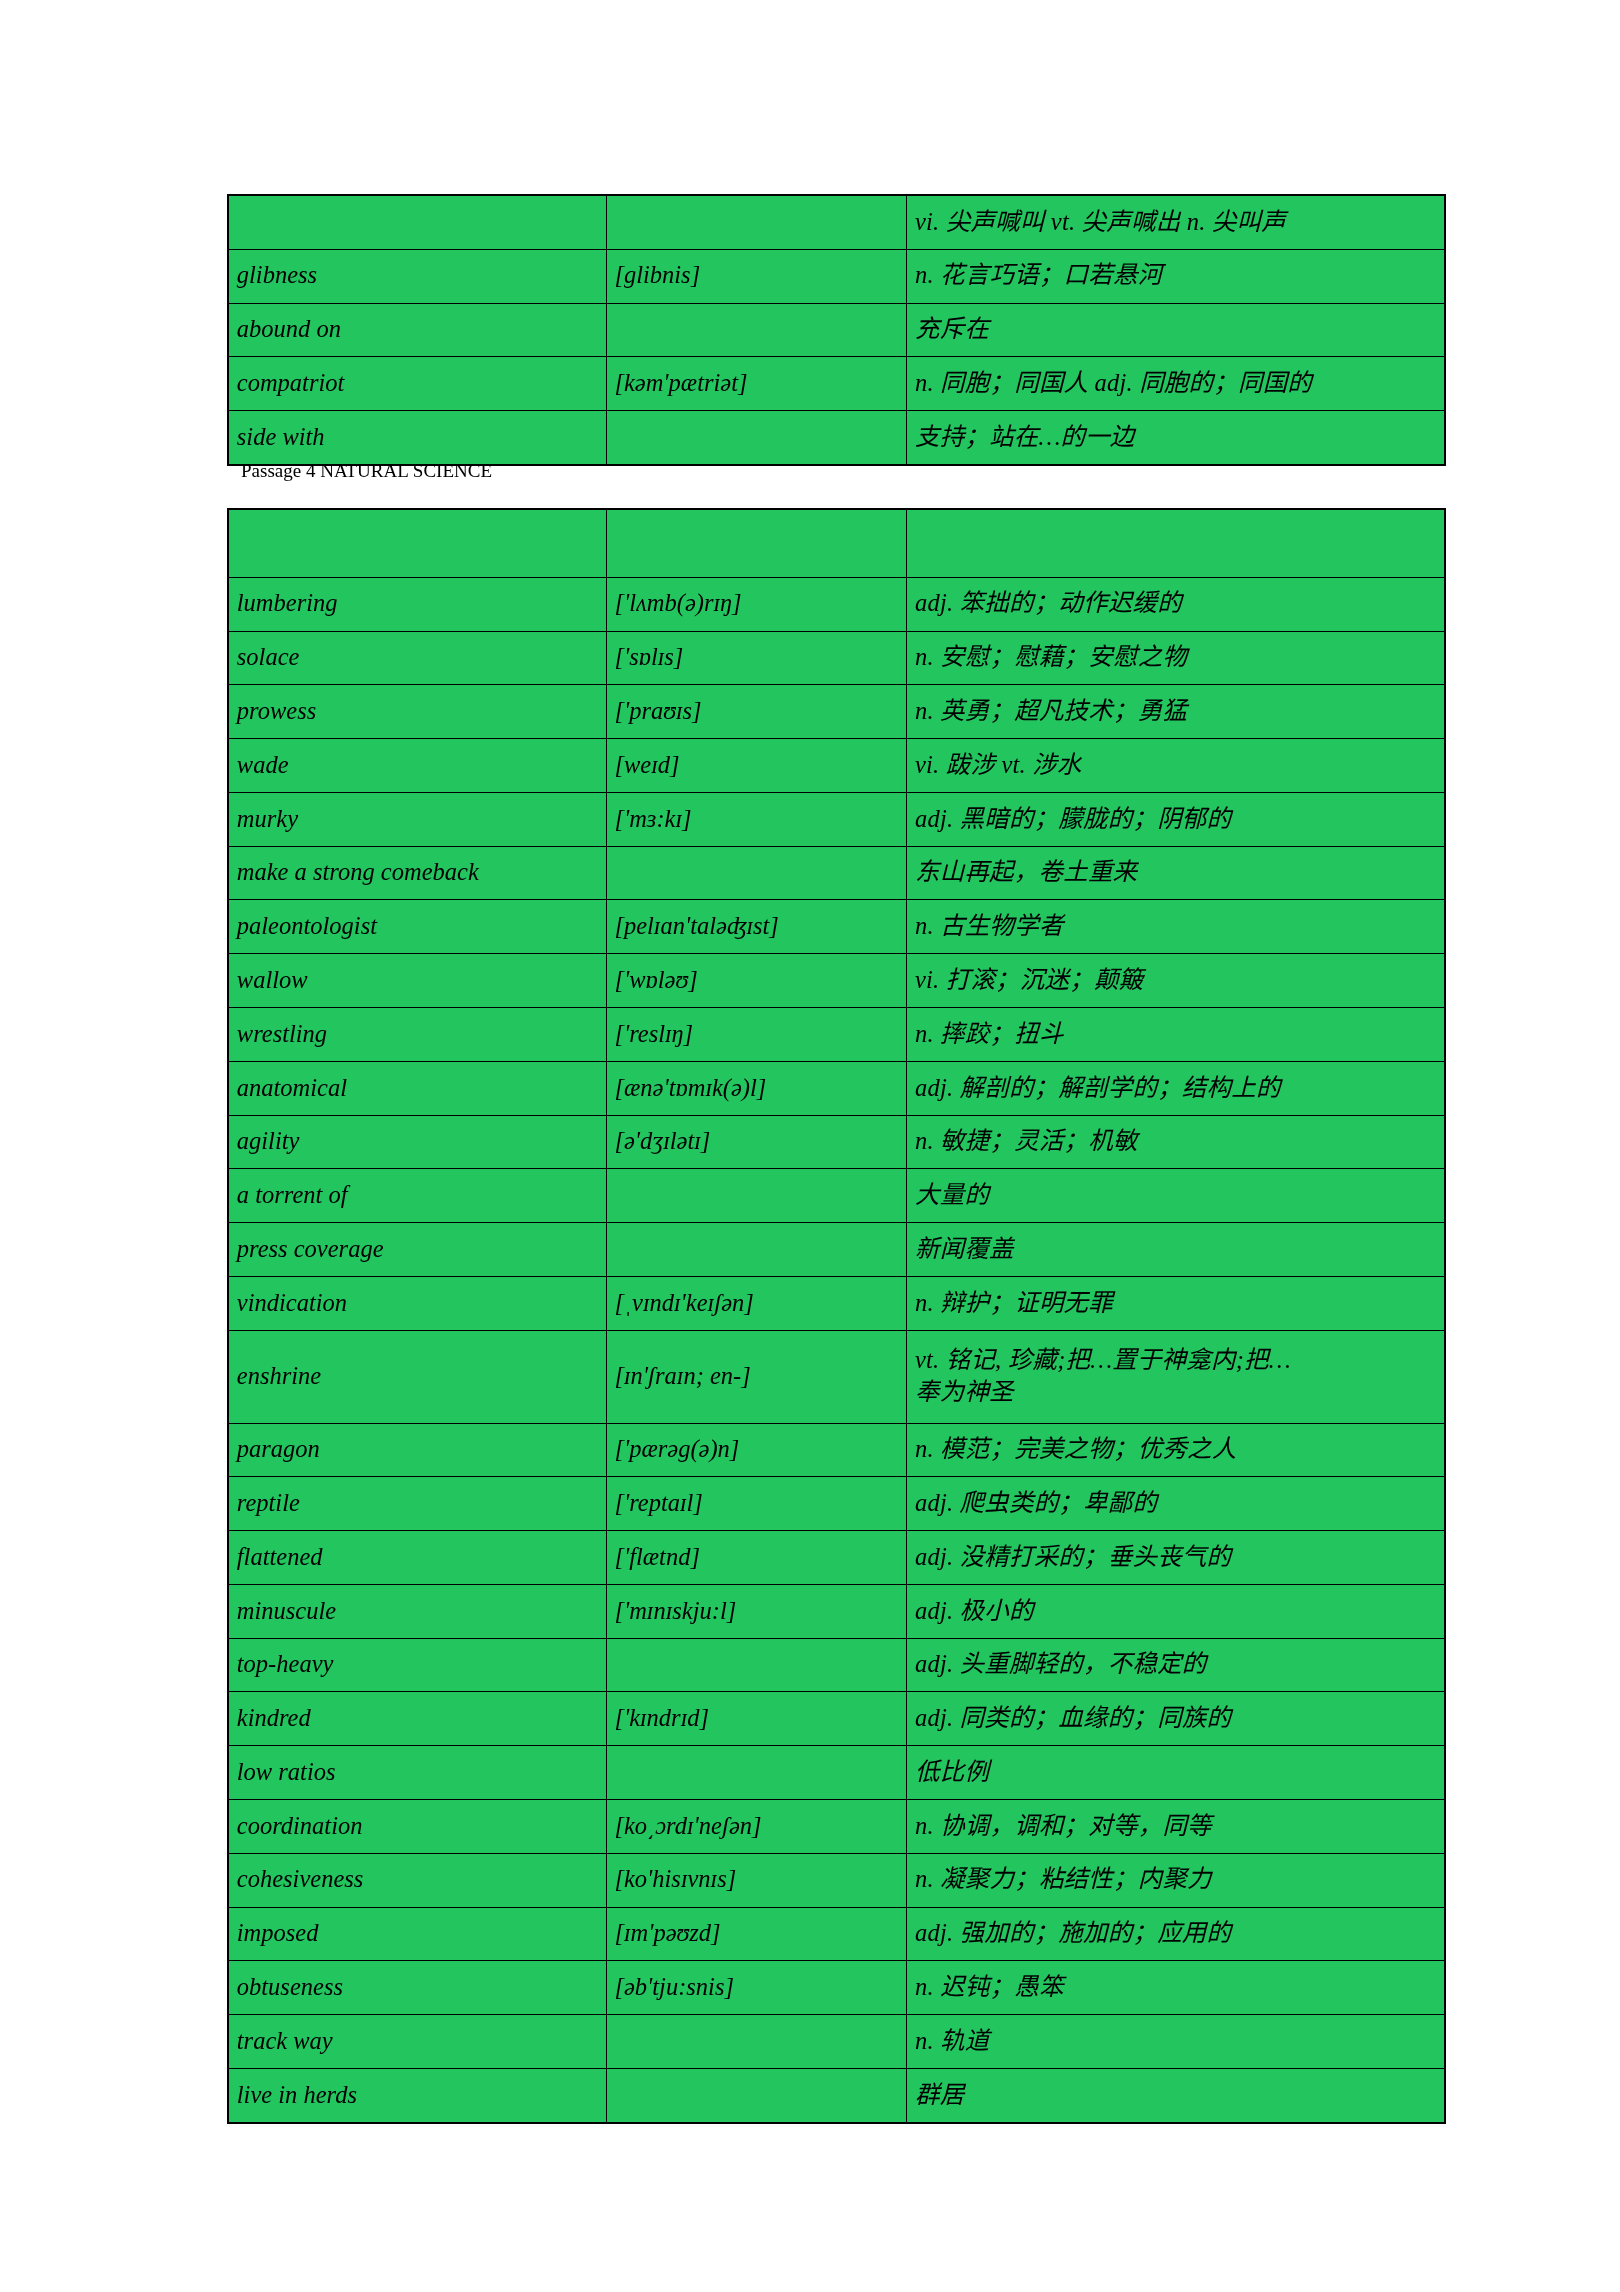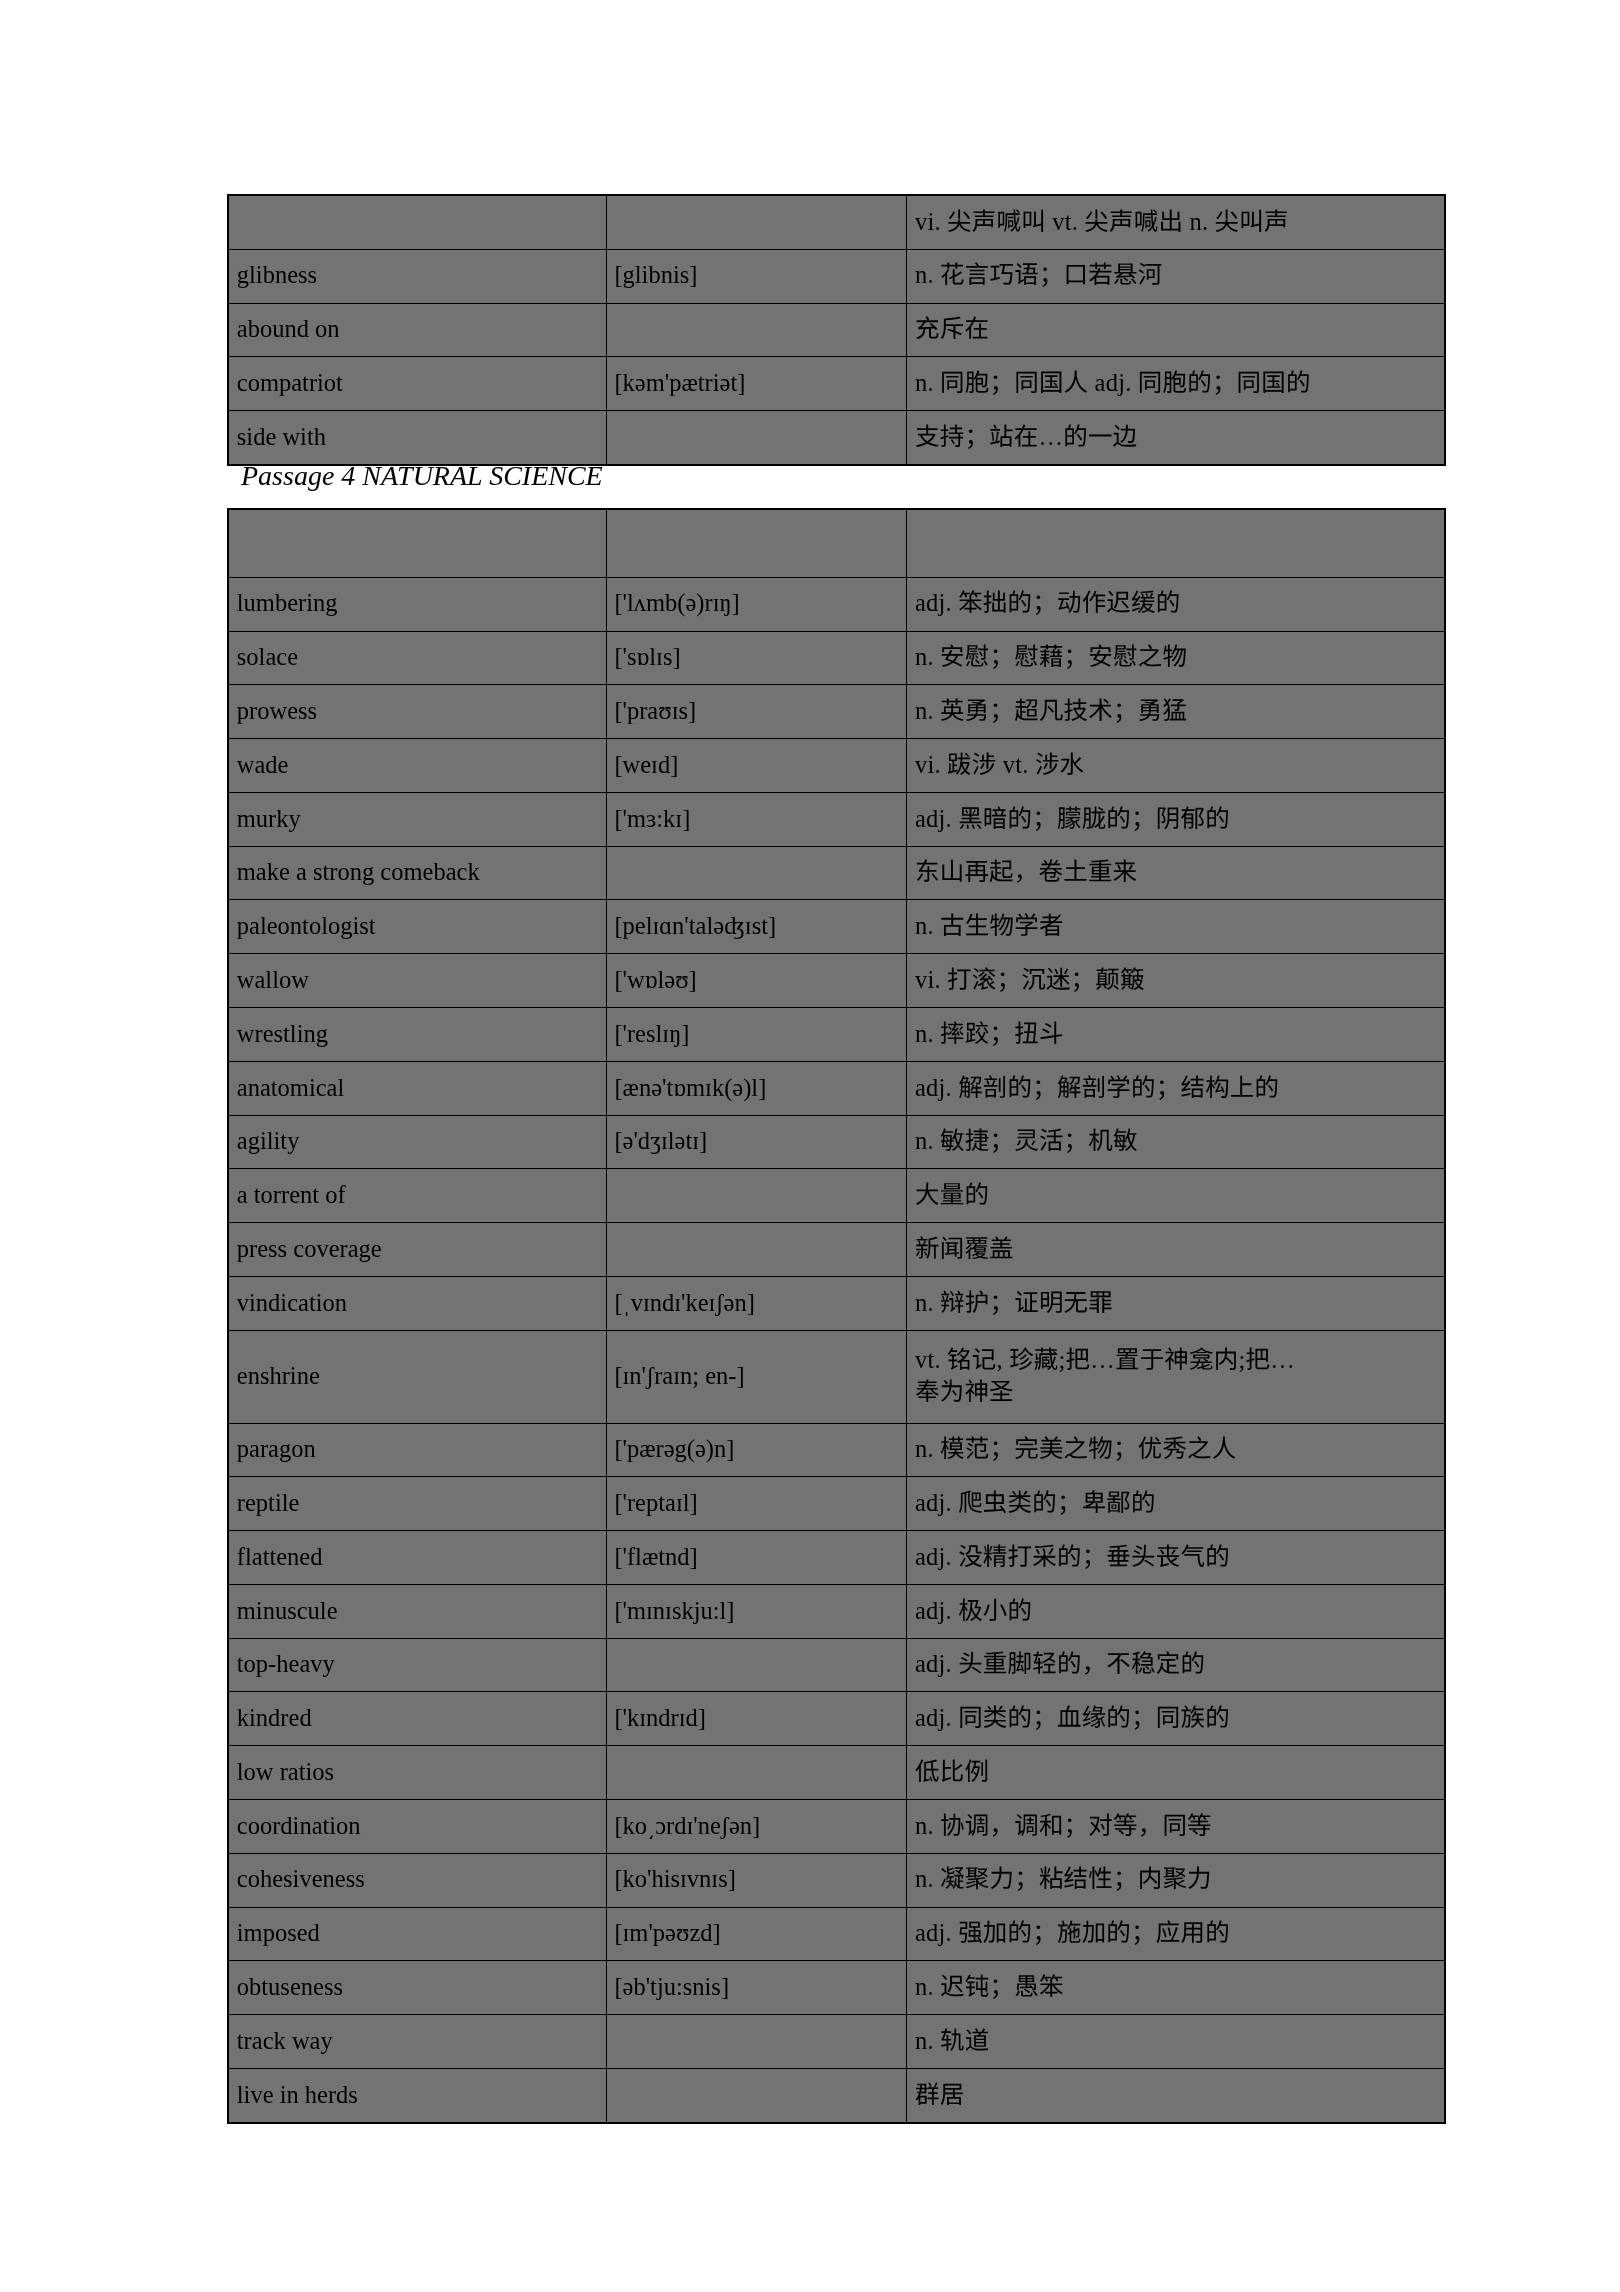--- a/index.html
+++ b/index.html
@@ -23,21 +23,22 @@
     width: 1620px;
     height: 2293px;
     box-sizing: border-box;
   }
 
   
   .vocab-table {
     border-collapse: collapse;
     table-layout: fixed;
     border: 2px solid #000;
-    background: #737373;
+    background: #22c55e;
+    font-style: italic;
   }
   .vocab-table td {
     border: 1px solid #000;
     padding: 3.9px 7.8px 5.9px 7.8px;
     vertical-align: middle;
     font-size: 24.5px;
     line-height: 1.28;
     font-family: "Liberation Serif", "DejaVu Serif", serif;
   }
   .col-word   { width: 243px; }
@@ -74,23 +75,22 @@
   #table-top {
     width: 1166px;
   }
 
   
   #passage-title {
     position: absolute;
     left: 241px;
     top: 460px;
     font-family: "Liberation Serif", "DejaVu Serif", serif;
-    font-size: 28px;
+    font-size: 19px;
     white-space: nowrap;
-    font-style: italic;
   }
 
   
   #table-main-wrap {
     position: absolute;
     left: 227px;
     top: 508px;
     width: 1166px;
   }
   #table-main {

